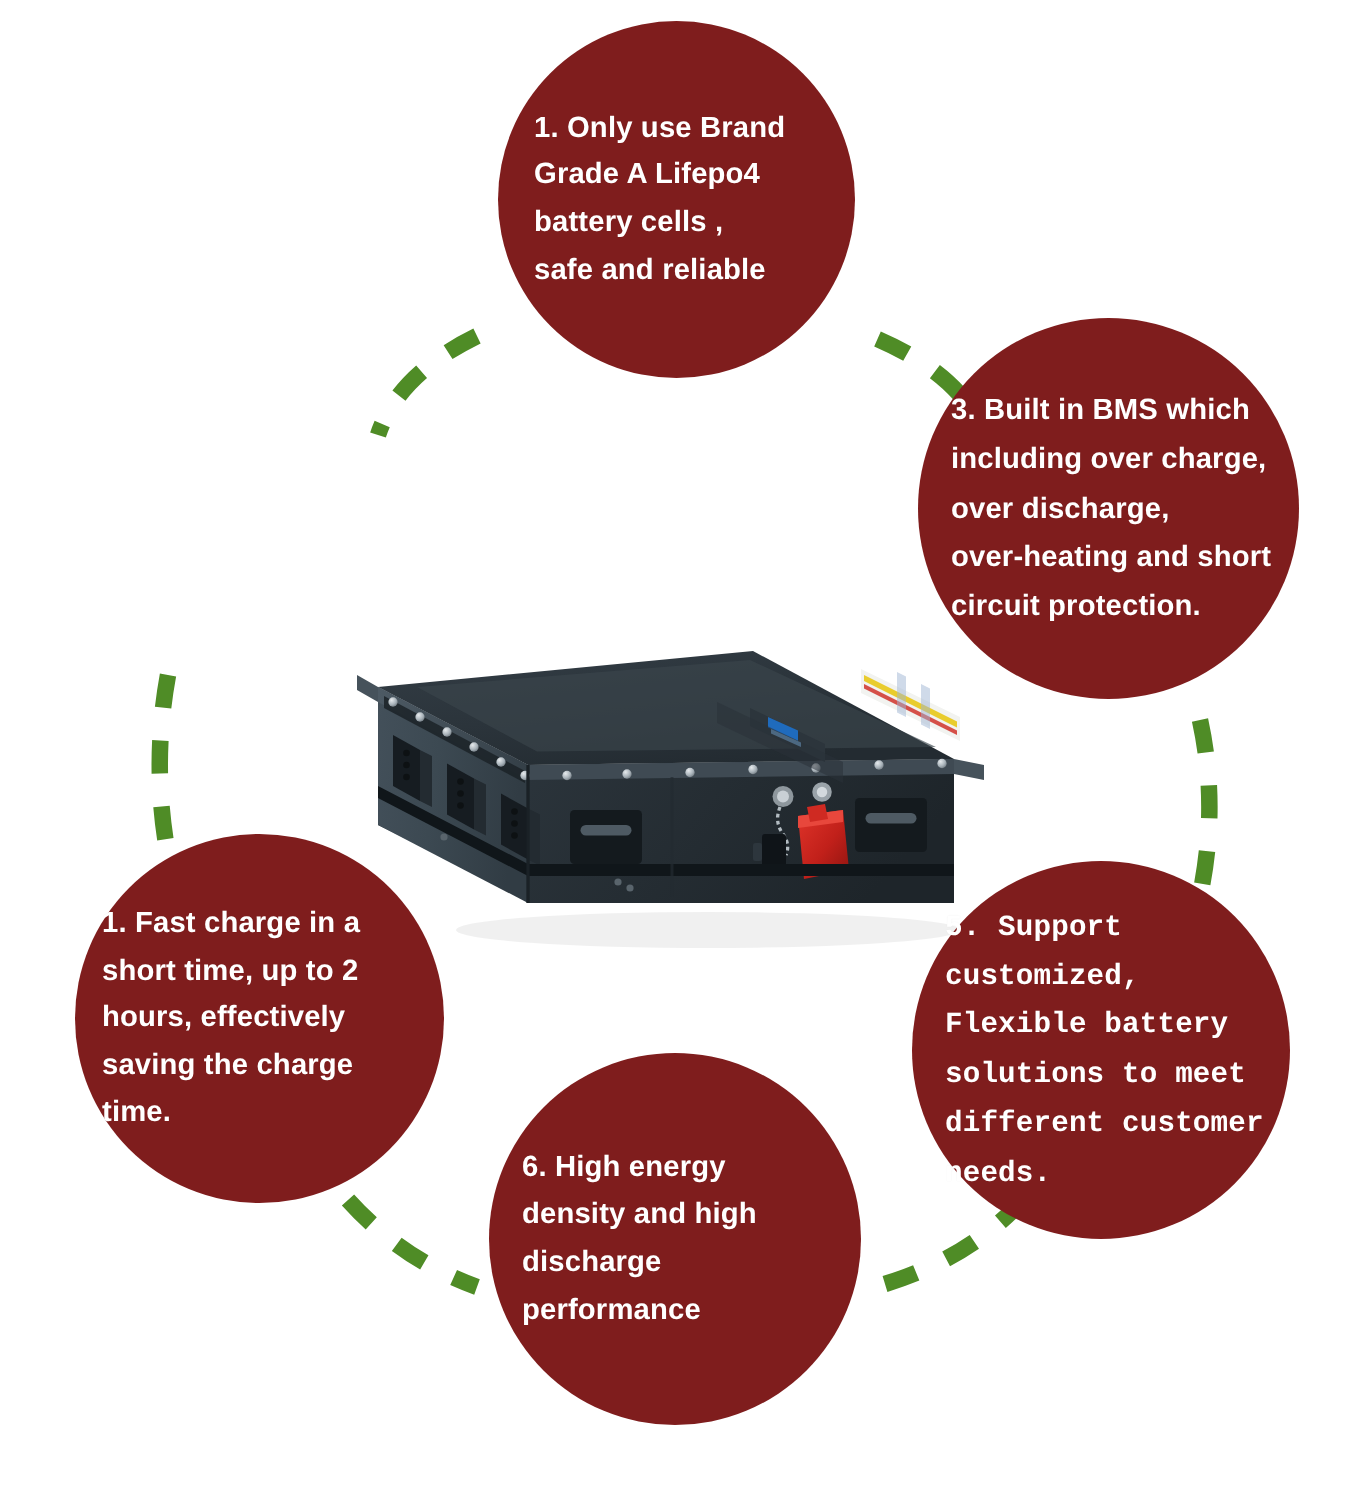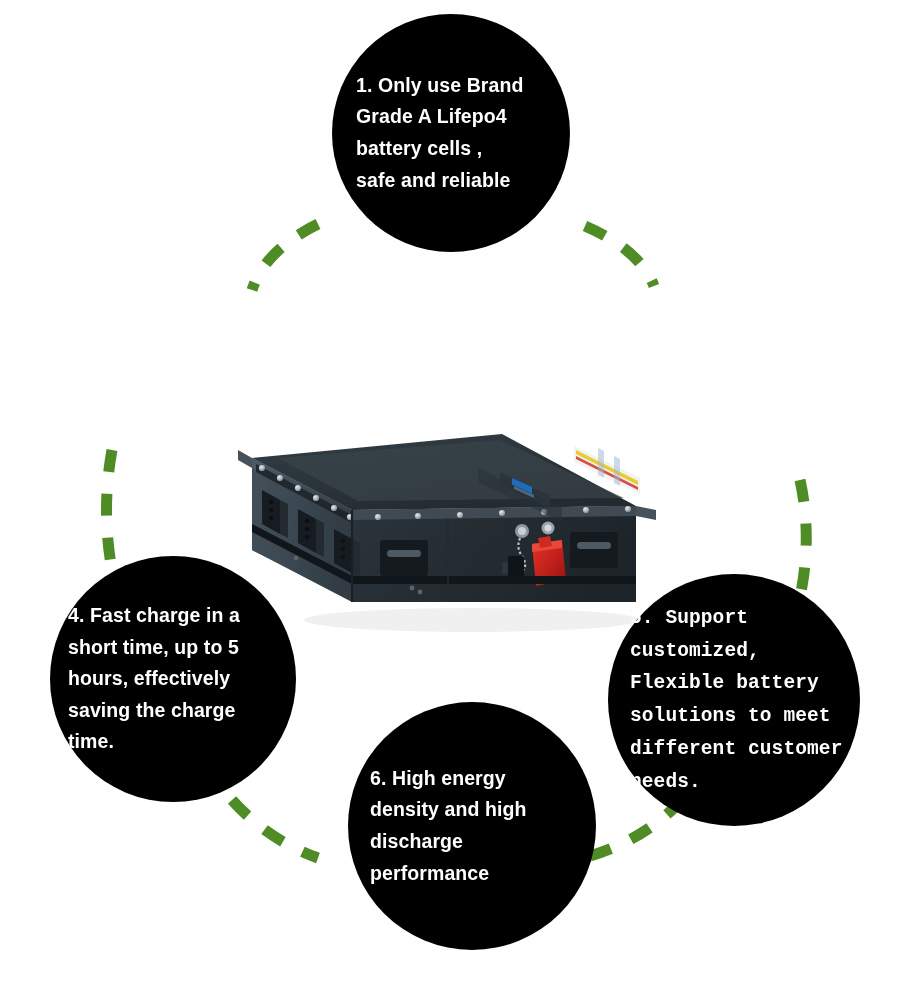--- a/index.html
+++ b/index.html
@@ -33,21 +33,21 @@
     top: 398px;
     width: 440px;
     height: 240px;
   }
   .product-svg { display: block; width: 440px; height: 240px; }
 
   
   .feature {
     position: absolute;
     border-radius: 50%;
-    background: #000000;
+    background: #7f1d1d;
     color: #ffffff;
     display: flex;
     align-items: center;
     justify-content: flex-start;
     box-sizing: border-box;
     z-index: 5;
   }
   .feature .txt {
     display: block;
     width: 100%;
@@ -81,21 +81,21 @@
     padding: 0 14px 0 18px;
   }
   
   #f5 {
     left: 608px; top: 574px; width: 252px; height: 252px;
     padding: 0 8px 0 22px;
     font-family: Liberation Mono, monospace;
   }
   
   #f6 {
-    left: 348px; top: 702px; width: 248px; height: 248px;
+    left: 326px; top: 702px; width: 248px; height: 248px;
     padding: 0 18px 0 22px;
   }
   #f3 .txt, #f5 .txt { line-height: 1.68; }
 </style>
 </head>
 <body>
 
 <div id="stage">
 
   <svg id="ring-svg" viewBox="0 0 900 990">
@@ -265,23 +265,27 @@
       <line x1="120" y1="112" x2="120" y2="204" stroke="#1a2126" stroke-width="2.2"></line>
     </svg>
   </div>
 
   <div class="feature" id="f1">
     <span class="txt">1. Only use Brand Grade A Lifepo4 battery cells ,
 safe and reliable</span>
   </div>
 
 
+  <div class="feature" id="f3">
+    <span class="txt">3.  Built in BMS which including over charge, over discharge,
+over-heating and short circuit protection.</span>
+  </div>
 
   <div class="feature" id="f4">
-    <span class="txt">4. Fast charge in a short time, up to 5 hours, effectively saving the charge time.</span>
+    <span class="txt">1. Fast charge in a short time, up to 2 hours, effectively saving the charge time.</span>
   </div>
 
   <div class="feature" id="f5">
     <span class="txt">5. Support customized, Flexible battery solutions to meet different customer needs.</span>
   </div>
 
   <div class="feature" id="f6">
     <span class="txt">6. High energy density and high discharge performance</span>
   </div>
 

